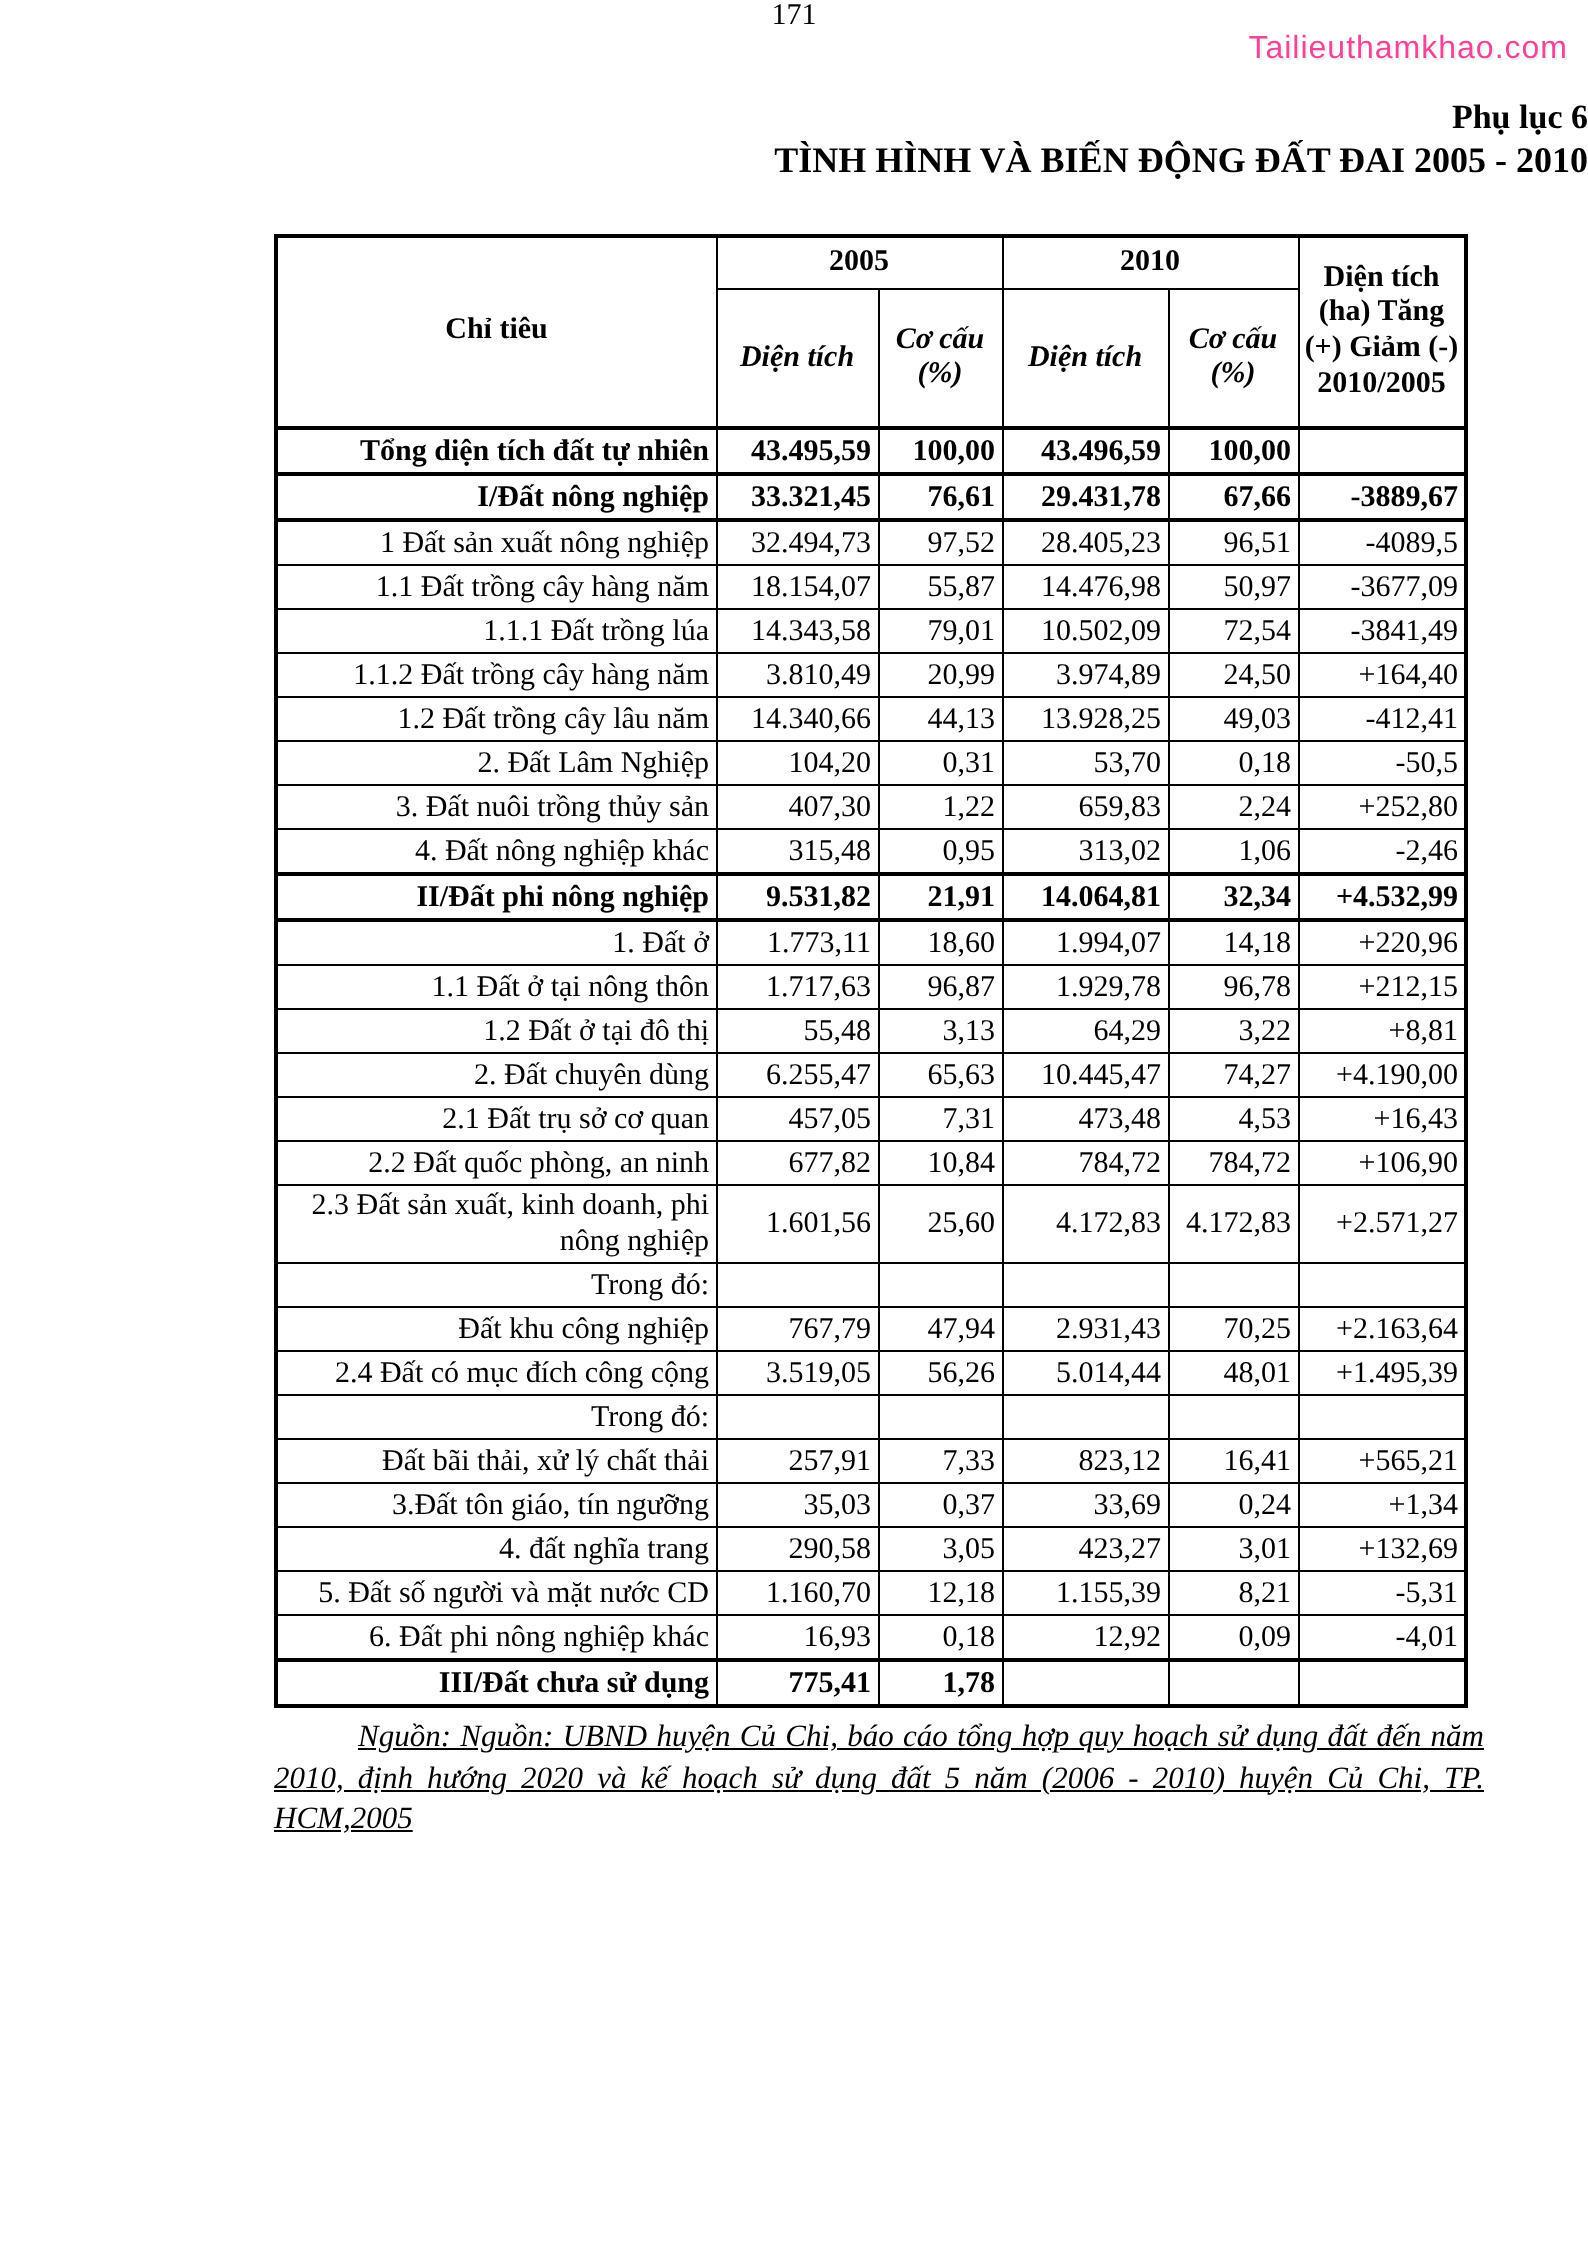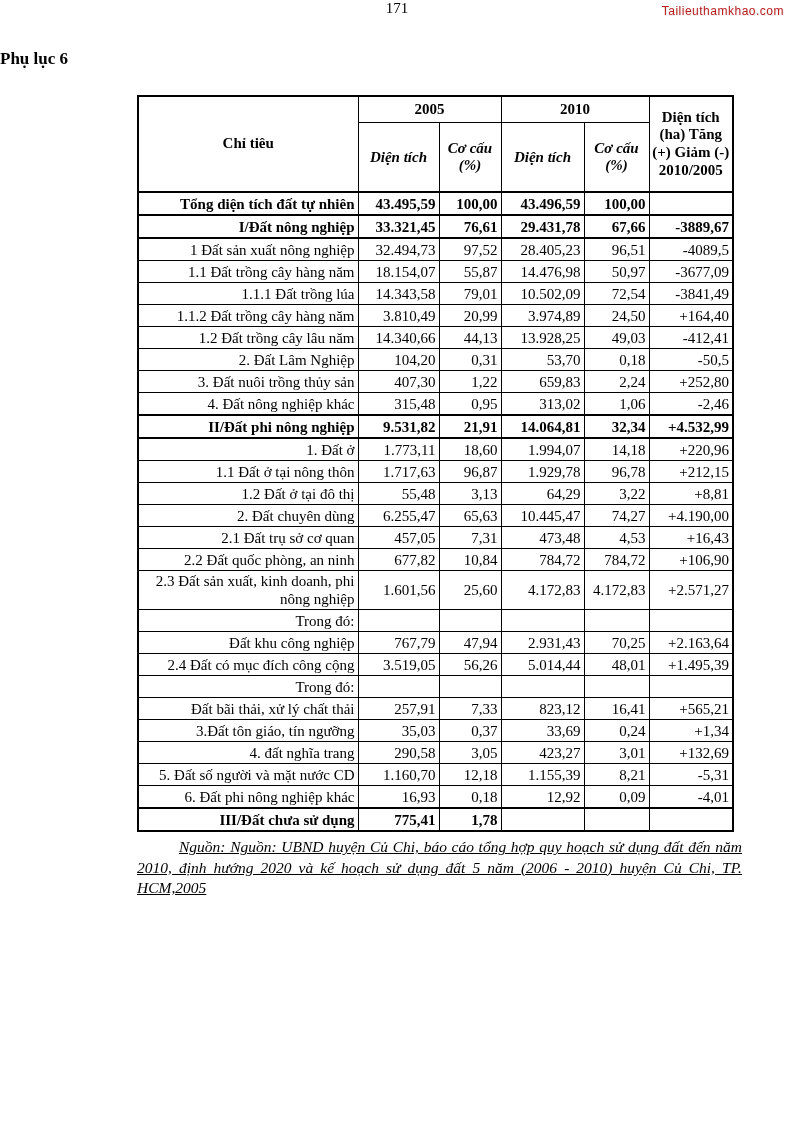--- a/index.html
+++ b/index.html
@@ -6,34 +6,34 @@
   body {
     width: 794px; height: 1123px;
     background: #ffffff;
     color: #000;
     font-family: "Liberation Serif", "DejaVu Serif", serif;
     position: relative;
     overflow: hidden;
   }
   .watermark {
     position: absolute;
-    top: 4px; right: 10px;
+    top: 16px; right: 10px;
     font-family: "Liberation Sans", "DejaVu Sans", sans-serif;
-    font-size: 12px;
-    color: #b91c1c;
+    font-size: 16px;
+    color: #ec4899;
     text-shadow: 1px 1px 0 #efefef;
     letter-spacing: 0.5px;
   }
   .page-number {
     text-align: center;
     font-size: 15px;
   }
   .title-block {
     margin-top: 32px;
-    text-align: left;
+    text-align: right;
     font-weight: bold;
     line-height: 1.22;
   }
   .appendix-title { font-size: 17px; }
   .main-title { font-size: 18px; }
   table.land-table {
     border-collapse: collapse;
     table-layout: fixed;
     width: 595px;
     margin: 25px 0 0 137px;
@@ -87,20 +87,21 @@
 <body>
 
 <div class="page">
 
   <div class="watermark">Tailieuthamkhao.com</div>
 
   <div class="page-number">171</div>
 
   <div class="title-block">
     <div class="appendix-title">Phụ lục 6</div>
+    <div class="main-title">TÌNH HÌNH VÀ BIẾN ĐỘNG ĐẤT ĐAI 2005 - 2010</div>
   </div>
 
   <table class="land-table">
     <colgroup>
       <col style="width:220px">
       <col style="width:81px">
       <col style="width:62px">
       <col style="width:83px">
       <col style="width:65px">
       <col style="width:84px">

